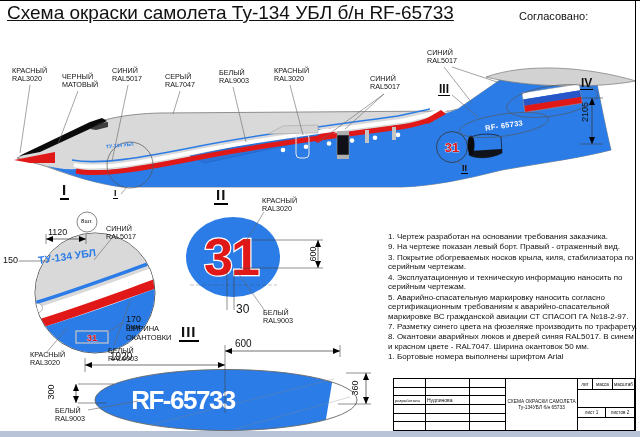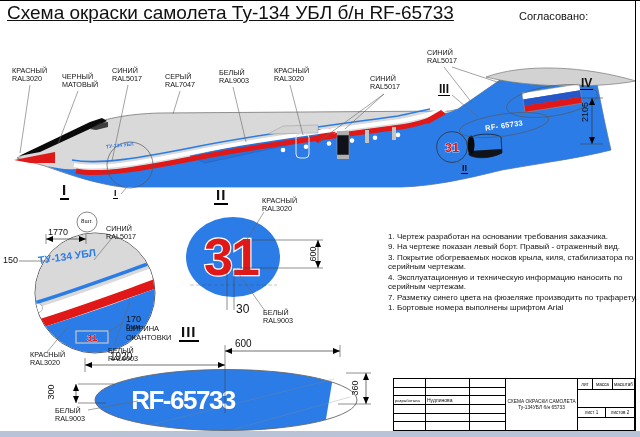--- a/index.html
+++ b/index.html
@@ -267,21 +267,21 @@
 
   <div class="mark big" style="left:438px;top:82px">III</div>
   <div class="mark big" style="left:580px;top:76px">IV</div>
   <div class="mark" style="left:461px;top:163px">II</div>
   <div class="mark" style="left:113px;top:188px">I</div>
   <div class="dim vdim" style="left:570px;top:106px;width:30px">2105</div>
   <div id="nose-type">ТУ-134 УБЛ</div>
 
   <div class="sech" style="left:60px;top:181px">I</div>
   <div id="s1-count">8шт.</div>
-  <div class="dim" style="left:48px;top:226px">1770</div>
+  <div class="dim" style="left:48px;top:226px">1120</div>
   <div class="lbl" style="left:106px;top:224px">
     <span>СИНИЙ</span><br>
     <span>RAL5017</span>
   </div>
   <div class="dim" style="left:3px;top:254px">150</div>
   <div id="s1-type">ТУ-134 УБЛ</div>
   <div class="lbl" style="left:30px;top:350px">
     <span>КРАСНЫЙ</span><br>
     <span>RAL3020</span>
   </div>
@@ -314,21 +314,23 @@
   <div class="lbl" style="left:55px;top:406px">
     <span>БЕЛЫЙ</span><br>
     <span>RAL9003</span>
   </div>
 
   <div id="notes">
     <div class="note">1. Чертеж разработан на основании требования заказчика.</div>
     <div class="note">9. На чертеже показан левый борт. Правый - отраженный вид.</div>
     <div class="note">3. Покрытие обогреваемых носков крыла, киля, стабилизатора по серийным чертежам.</div>
     <div class="note">4. Эксплуатационную и техническую информацию наносить по серийным чертежам.</div>
+    <div class="note">5. Аварийно-спасательную маркировку наносить согласно сертификационным требованиям к аварийно-спасательной маркировке ВС гражданской авиации СТ СПАСОП ГА №18-2-97.</div>
     <div class="note">7. Разметку синего цвета на фюзеляже производить по трафарету.</div>
+    <div class="note">8. Окантовки аварийных люков и дверей синяя RAL5017. В синем и красном цвете - RAL7047. Ширина окантовок 50 мм.</div>
     <div class="note">1. Бортовые номера выполнены шрифтом Arial</div>
   </div>
 
   <div id="tblock">
     <div class="tb-left">
       <div class="tb-row">
           <div class="tb-c w32"></div>
           <div class="tb-c w44"></div>
           <div class="tb-c wrest"></div>
         </div>

